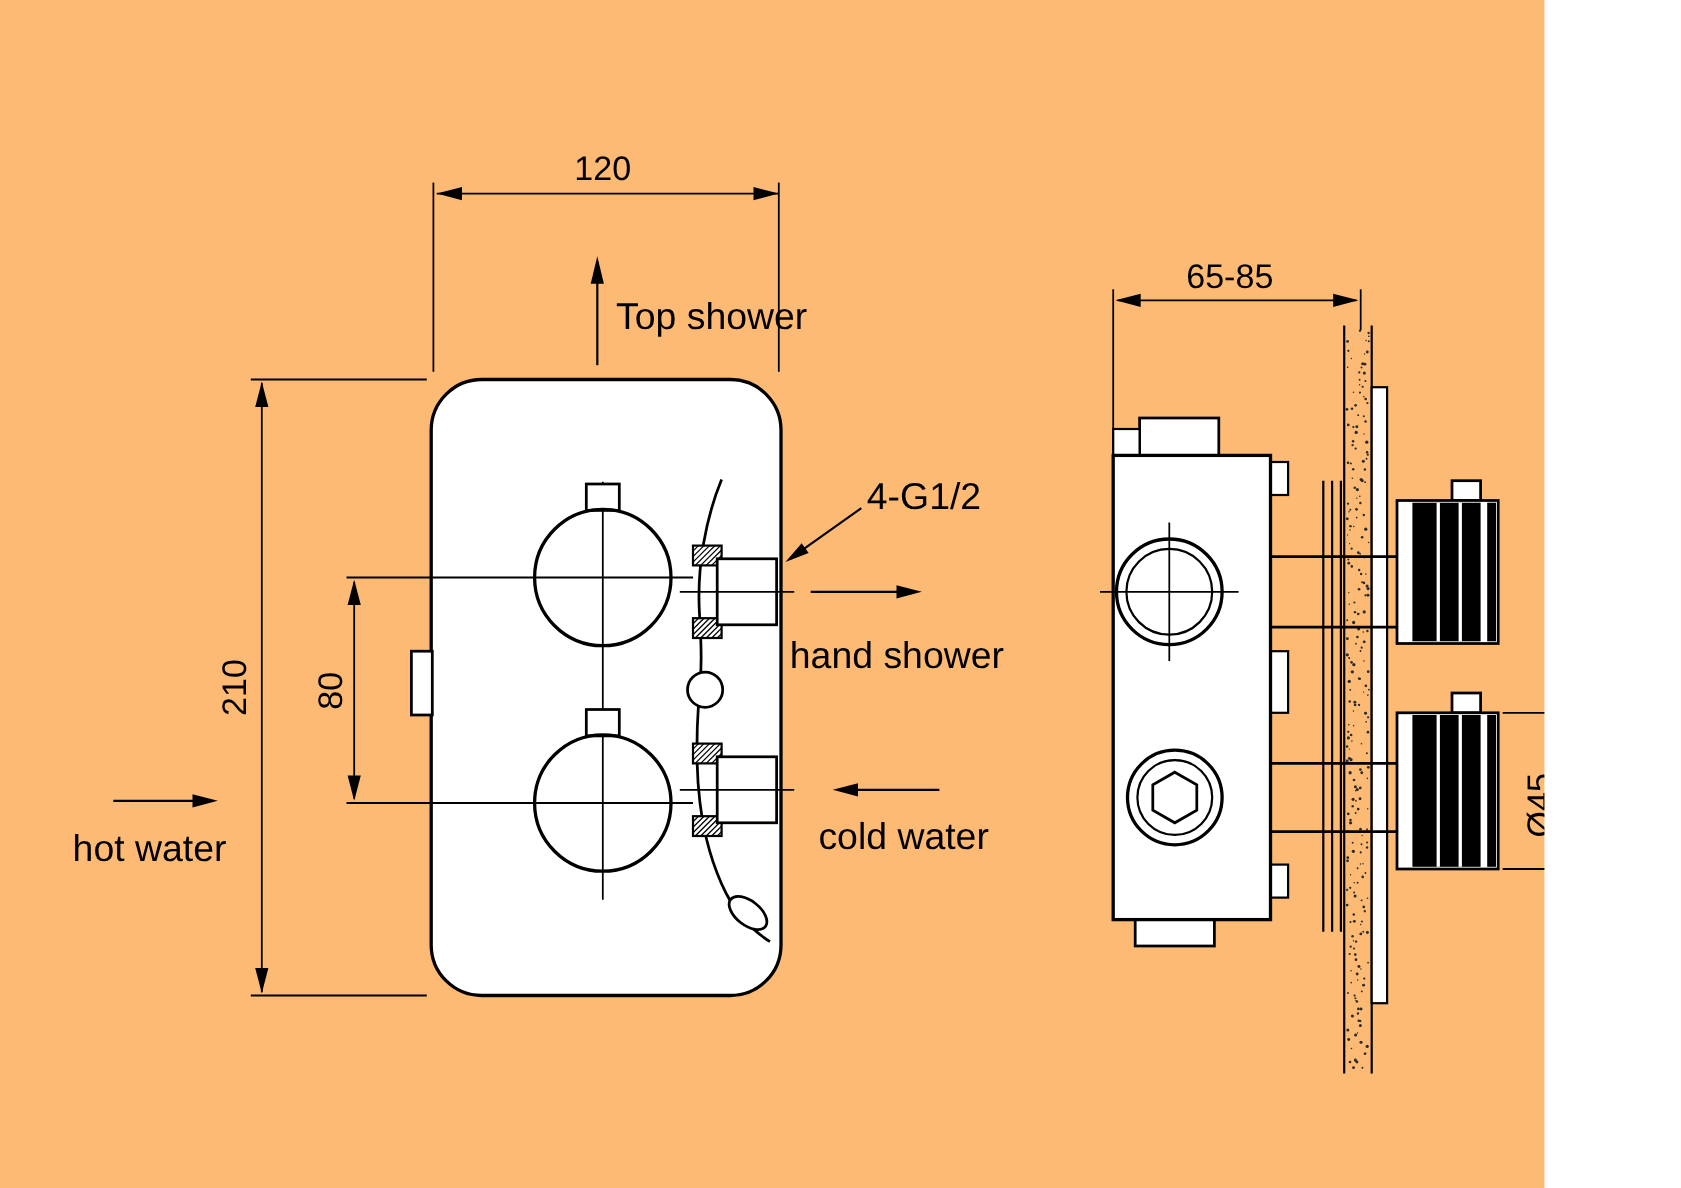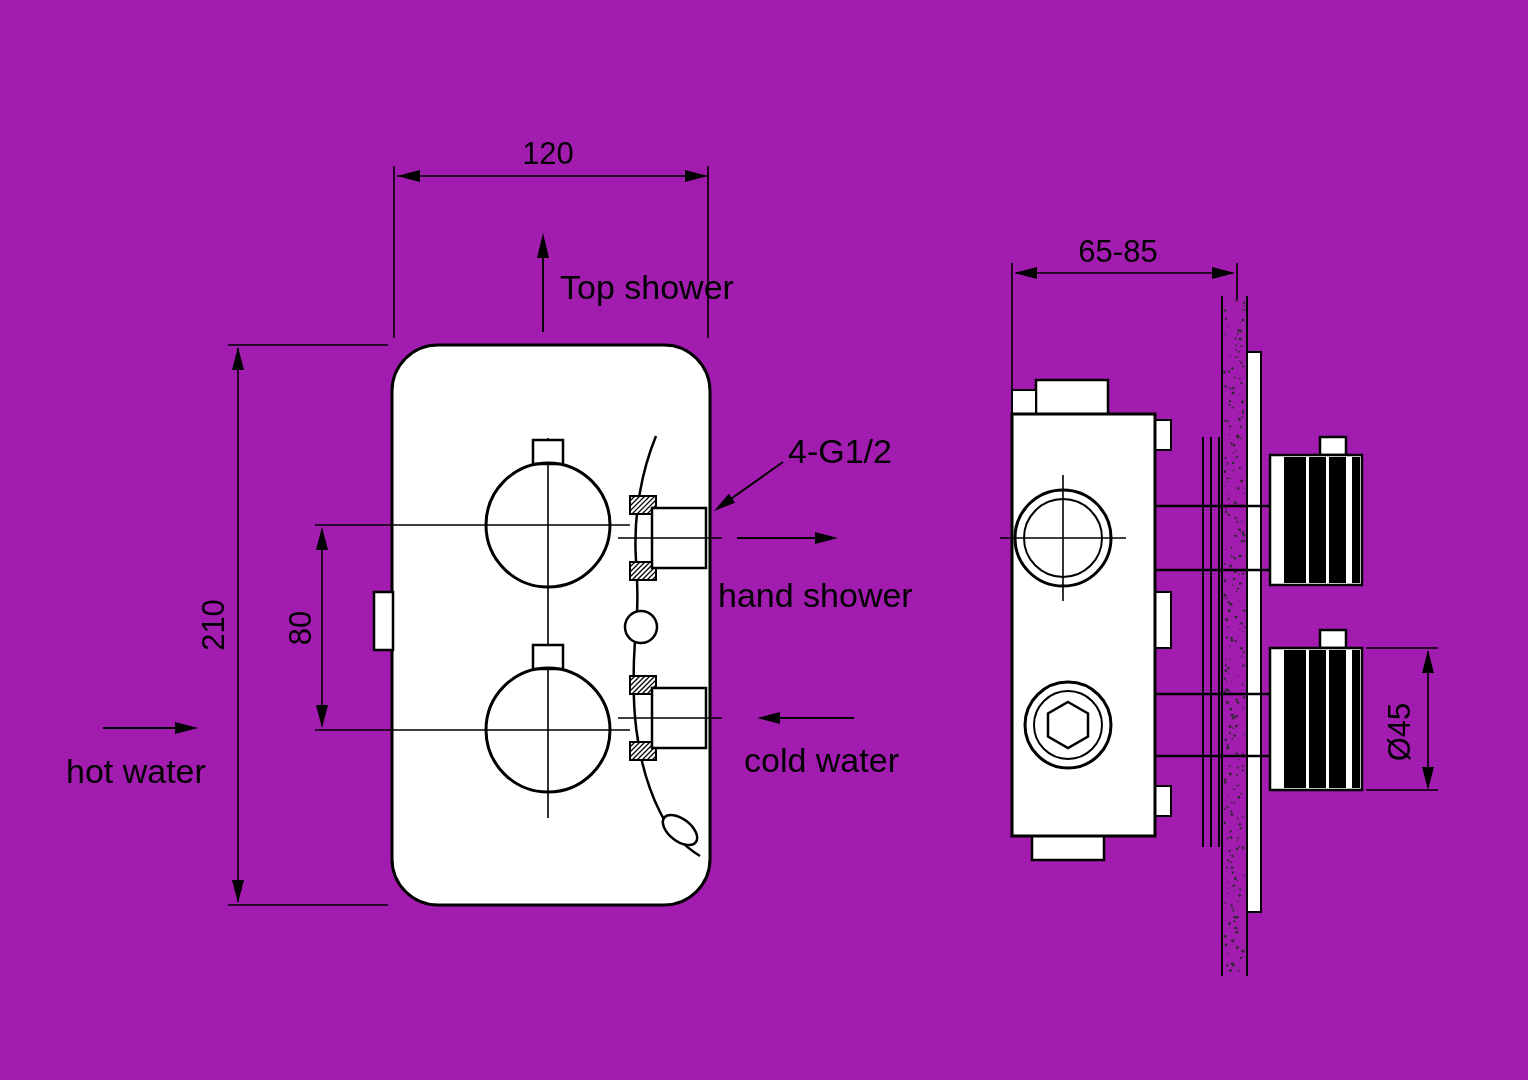--- a/index.html
+++ b/index.html
@@ -1,16 +1,16 @@
 <!DOCTYPE html>
 <html><head>
 <meta charset="utf-8">
 <style>
   html,body{margin:0;padding:0;background:#ffffff;}
-  .canvas{width:1528px;height:1080px;position:relative;background:#a21caf;overflow:hidden;
+  .canvas{width:1404px;height:1080px;position:relative;background:#fdba74;overflow:hidden;
           font-family:"Liberation Sans","DejaVu Sans",sans-serif;}
   svg{position:absolute;left:0;top:0;}
   text{fill:#000;font-family:"Liberation Sans","DejaVu Sans",sans-serif;}
   .lbl{font-size:34px;}
   .dim{font-size:31px;}
   .s3{stroke:#000;stroke-width:3;fill:none;}
   .s3w{stroke:#000;stroke-width:3;fill:#fff;}
   .s25{stroke:#000;stroke-width:2.5;fill:#fff;}
   .s25n{stroke:#000;stroke-width:2.5;fill:none;}
   .s2{stroke:#000;stroke-width:2;fill:#fff;}

